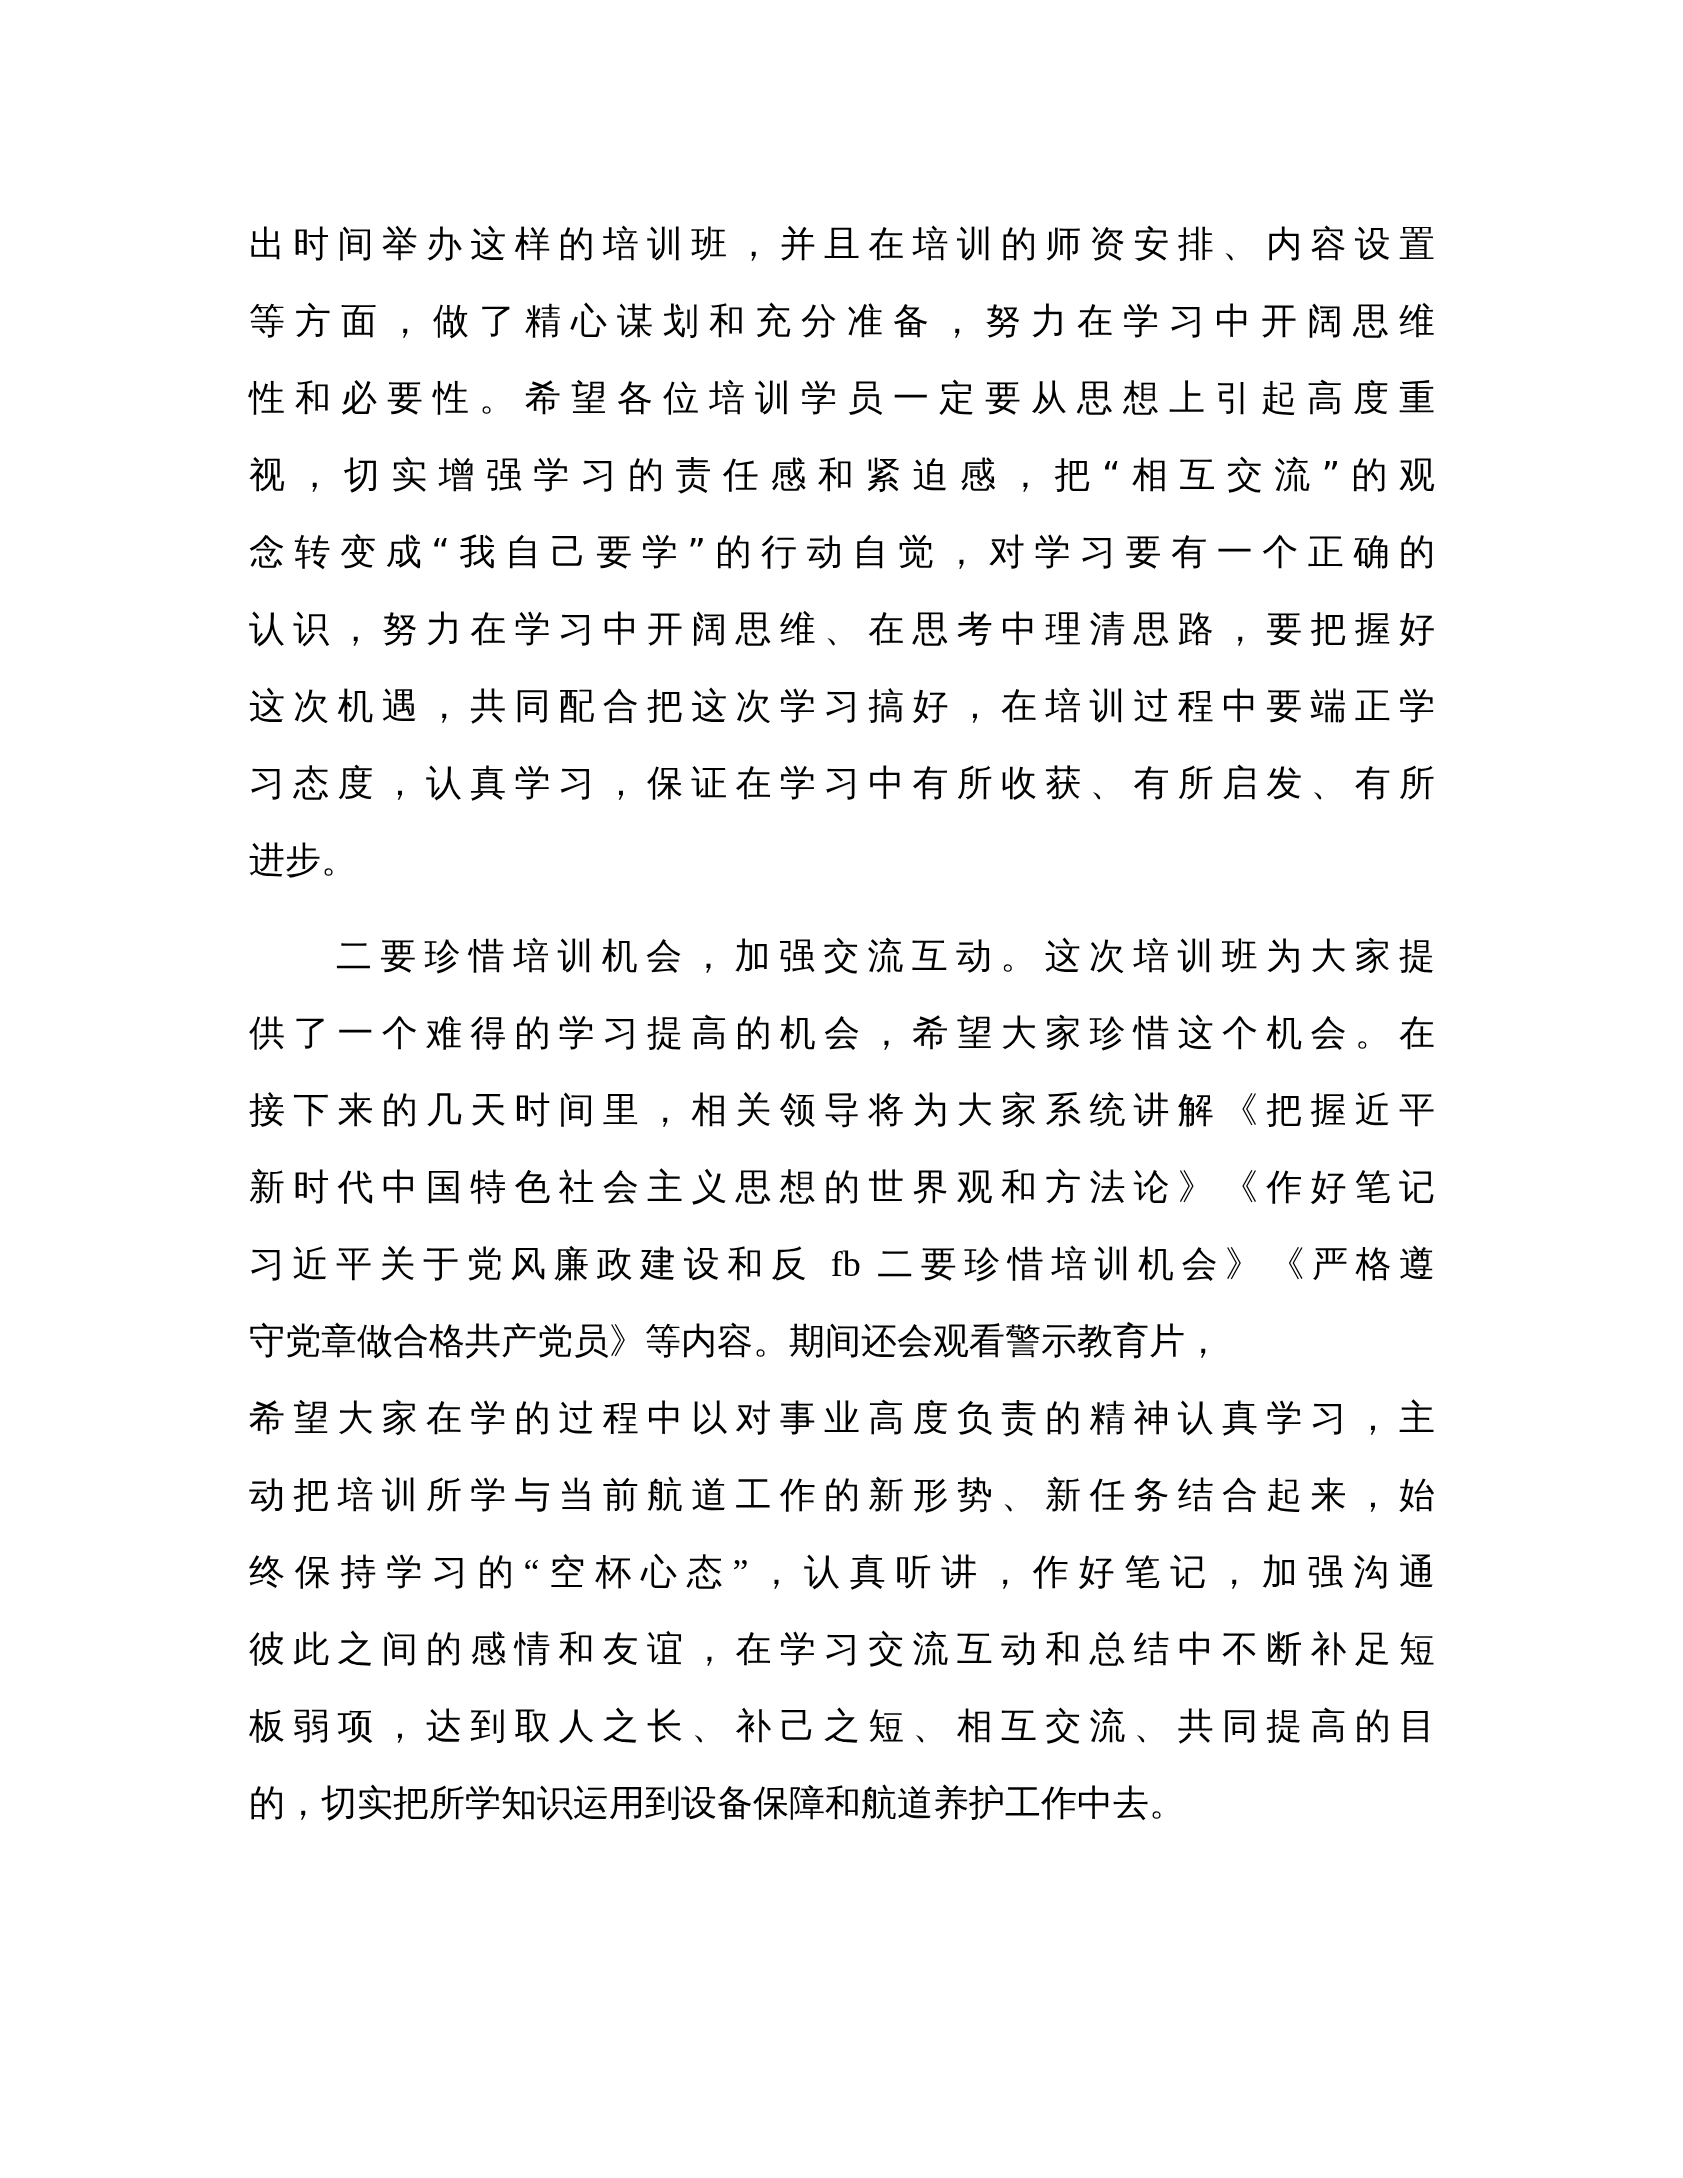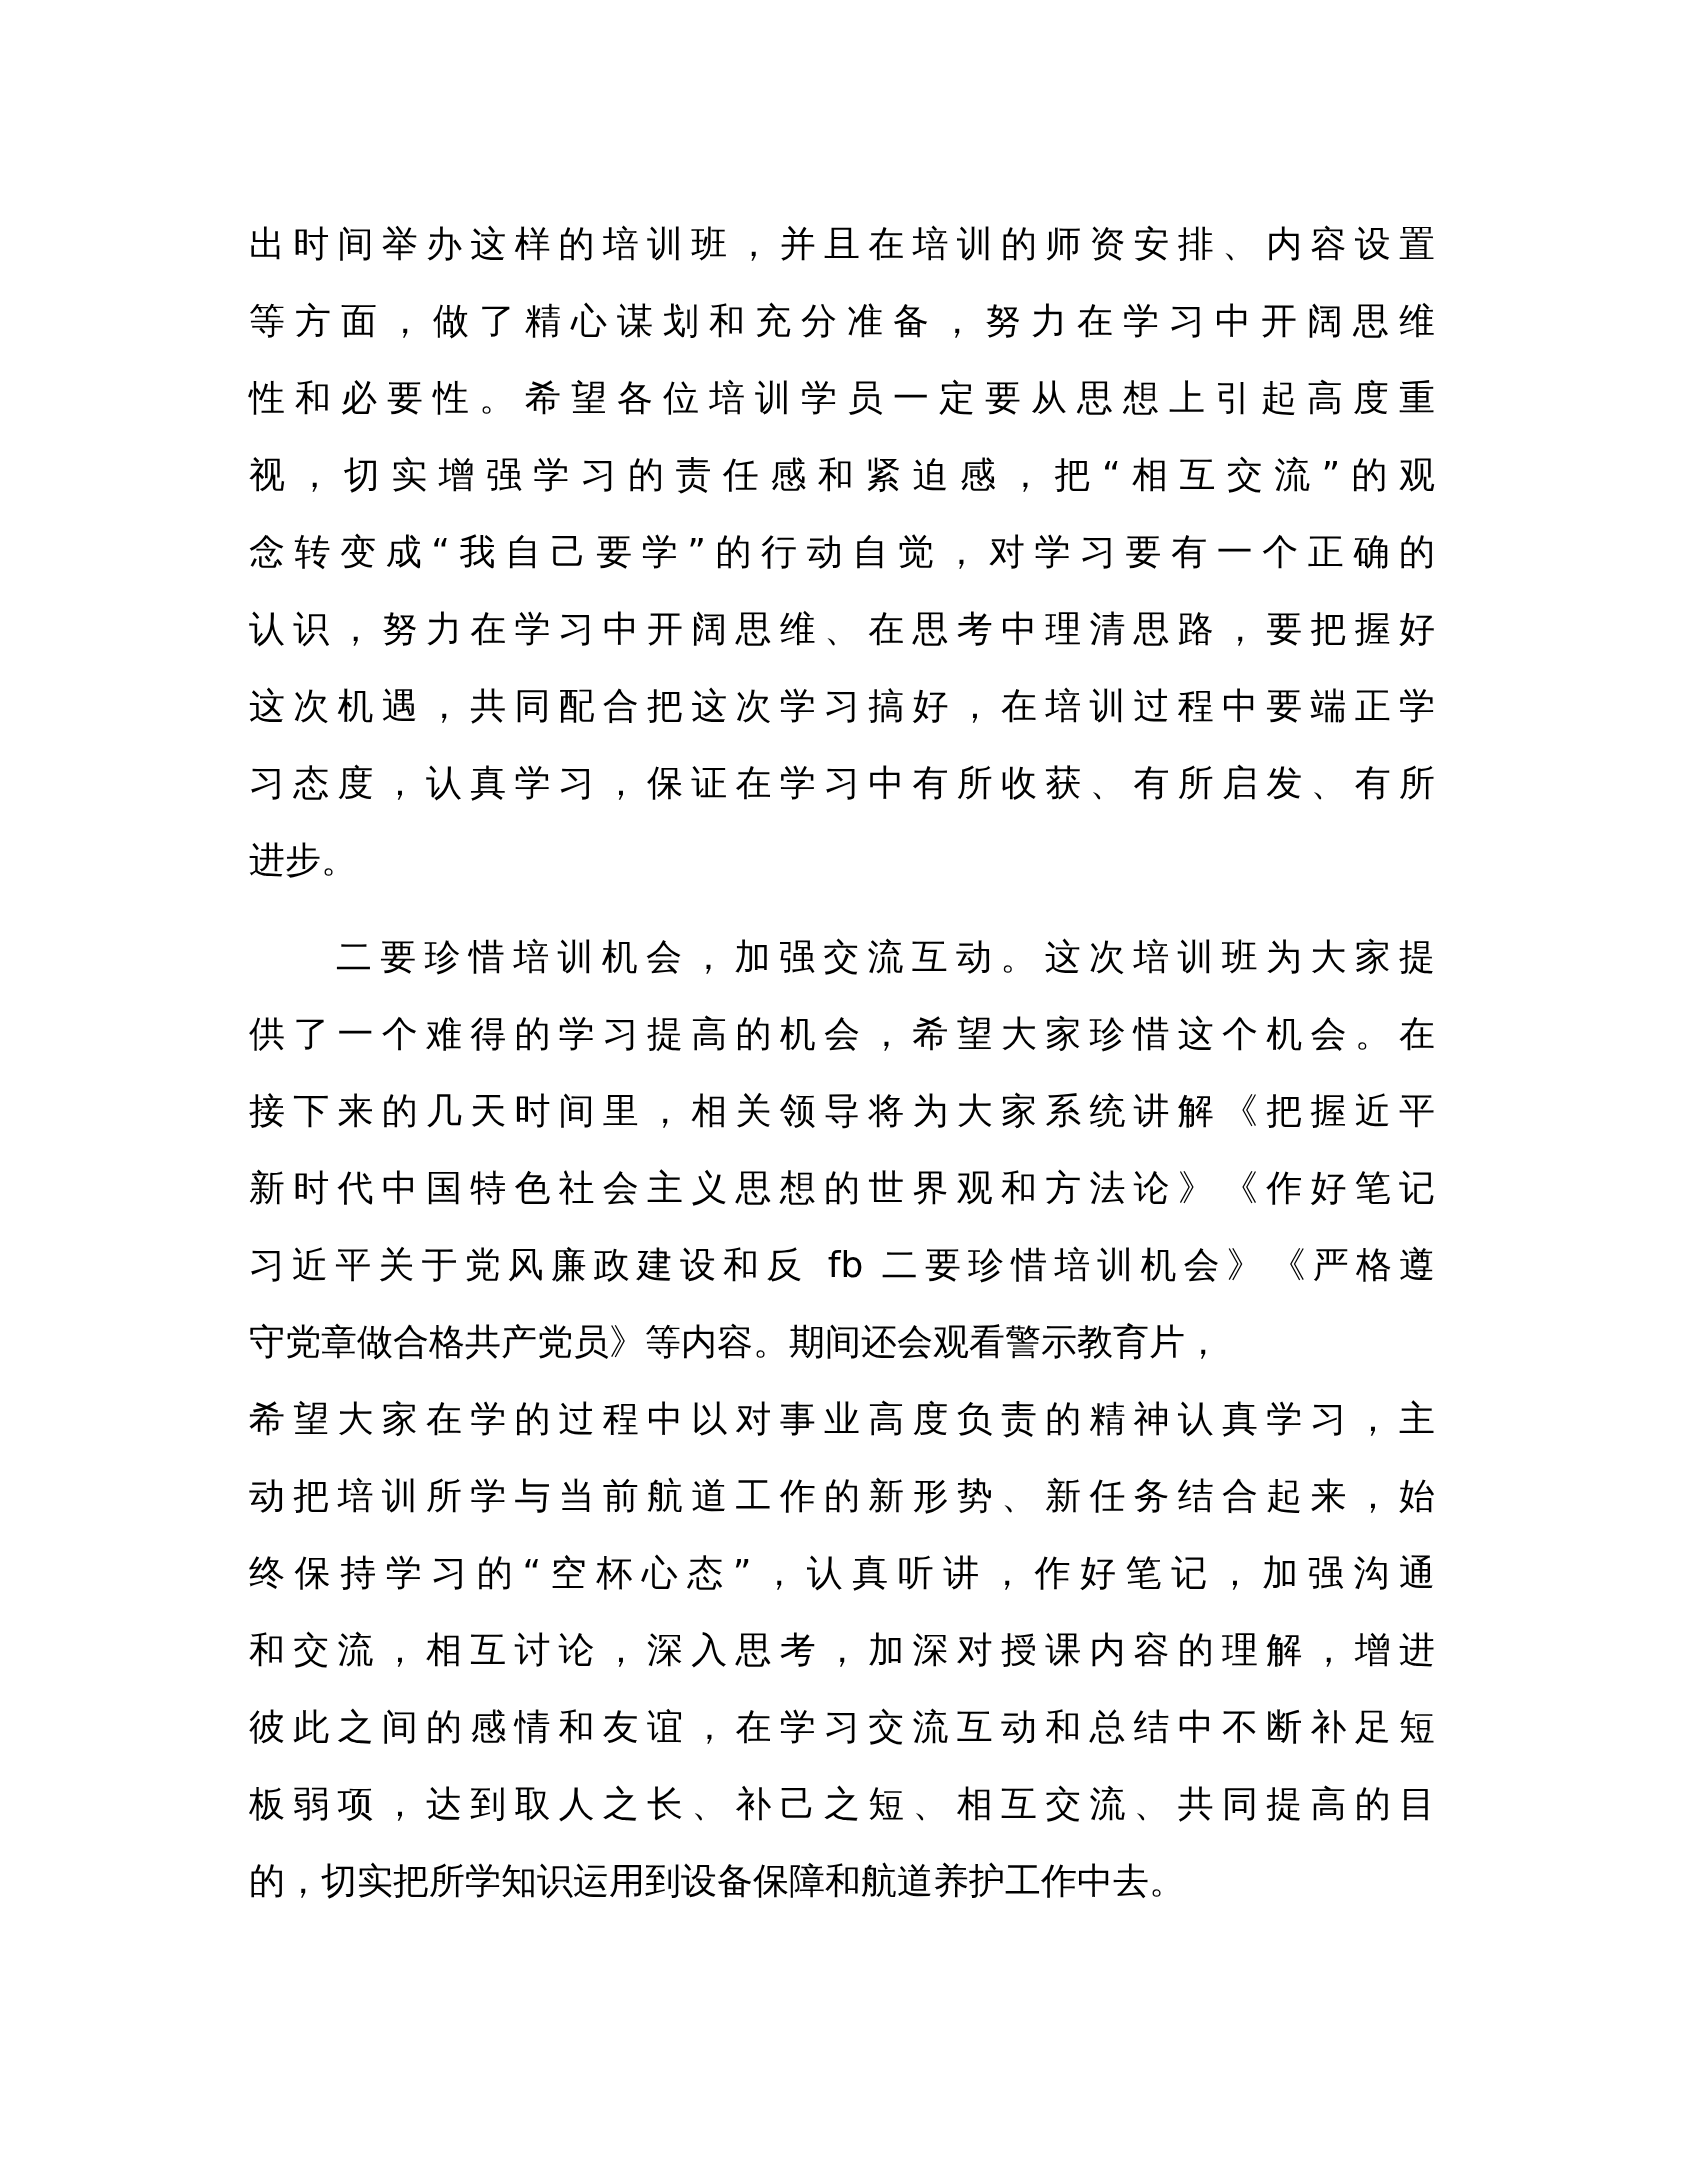--- a/index.html
+++ b/index.html
@@ -20,20 +20,21 @@
       left: 249px;
       top: 205px;
       width: 1186px;
     }
     .para {
       margin: 0;
       padding: 0;
     }
     .para + .para {
       margin-top: 20px;
+      font-family: Liberation Serif, serif;
     }
     .line {
       display: block;
       font-size: 36px;
       line-height: 77px;
       height: 77px;
       white-space: nowrap;
       text-align: justify;
       text-align-last: justify;
       letter-spacing: 0;
@@ -63,19 +64,18 @@
   <div class="para">
     <span class="line indent">二要珍惜培训机会，加强交流互动。这次培训班为大家提</span>
     <span class="line">供了一个难得的学习提高的机会，希望大家珍惜这个机会。在</span>
     <span class="line">接下来的几天时间里，相关领导将为大家系统讲解《把握近平</span>
     <span class="line">新时代中国特色社会主义思想的世界观和方法论》《作好笔记</span>
     <span class="line">习近平关于党风廉政建设和反 fb 二要珍惜培训机会》《严格遵</span>
     <span class="line last">守党章做合格共产党员》等内容。期间还会观看警示教育片，</span>
     <span class="line">希望大家在学的过程中以对事业高度负责的精神认真学习，主</span>
     <span class="line">动把培训所学与当前航道工作的新形势、新任务结合起来，始</span>
     <span class="line">终保持学习的“空杯心态”，认真听讲，作好笔记，加强沟通</span>
-    <span class="line">和交流，相互讨论，深入思考，加深对授课内容的理解，增进</span>
     <span class="line">彼此之间的感情和友谊，在学习交流互动和总结中不断补足短</span>
     <span class="line">板弱项，达到取人之长、补己之短、相互交流、共同提高的目</span>
     <span class="line last">的，切实把所学知识运用到设备保障和航道养护工作中去。</span>
   </div>
 </div>
 
 
 </body></html>

